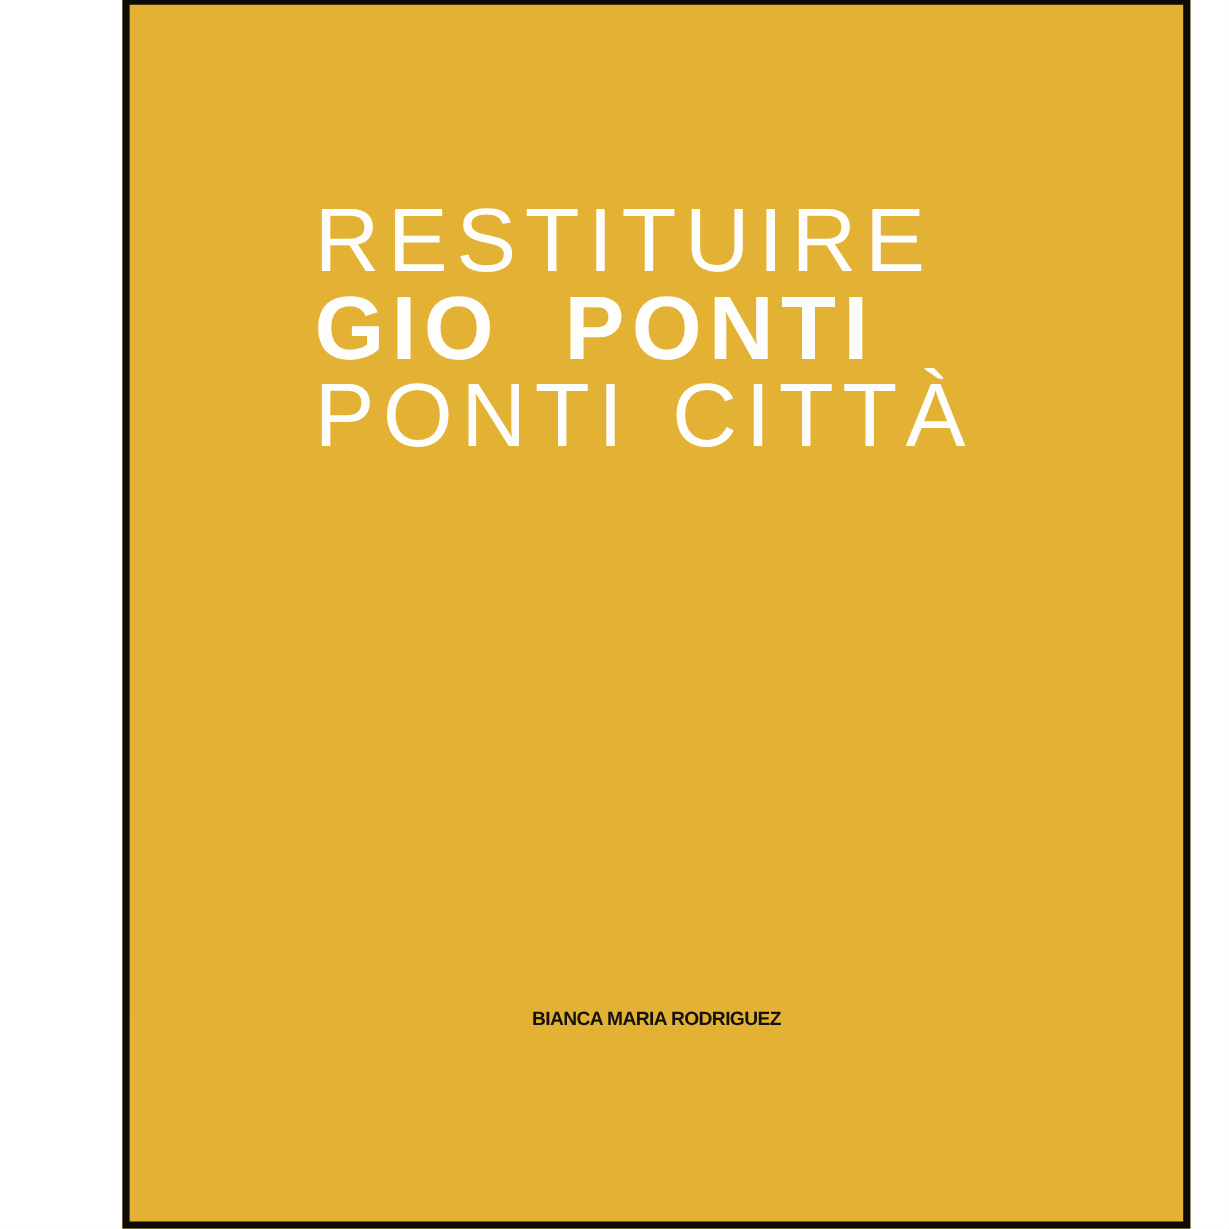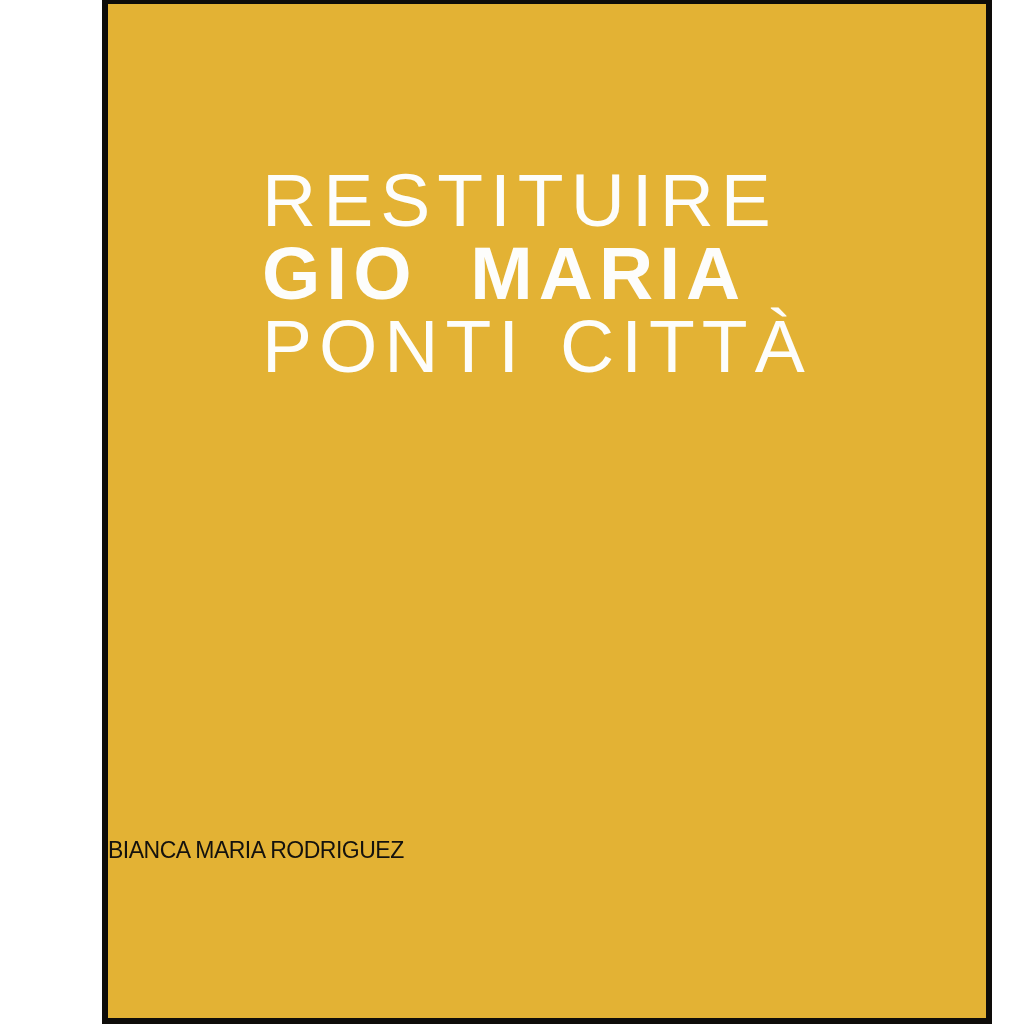--- a/index.html
+++ b/index.html
@@ -46,33 +46,34 @@
   .title-line.bold {
     font-weight: 700;
     letter-spacing: 6px;
     word-spacing: 26px;
   }
   .author {
     position: absolute;
     left: 0;
     right: 0;
     top: 833px;
+    text-align: center;
     color: var(--author-color, #14120e);
-    font-size: 23px;
+    font-size: 16px;
     line-height: 26px;
-    font-weight: 400;
+    font-weight: 700;
     letter-spacing: -0.5px;
     white-space: nowrap;
   }
 </style>
 </head>
 <body>
 
 <div class="stage">
   <div class="cover">
     <div class="title-block">
       <div class="title-line">RESTITUIRE</div>
-      <div class="title-line bold">GIO MARIA</div>
+      <div class="title-line bold">GIO PONTI</div>
       <div class="title-line">PONTI CITTÀ</div>
     </div>
     <div class="author">BIANCA MARIA RODRIGUEZ</div>
   </div>
 </div>
 
 </body></html>

